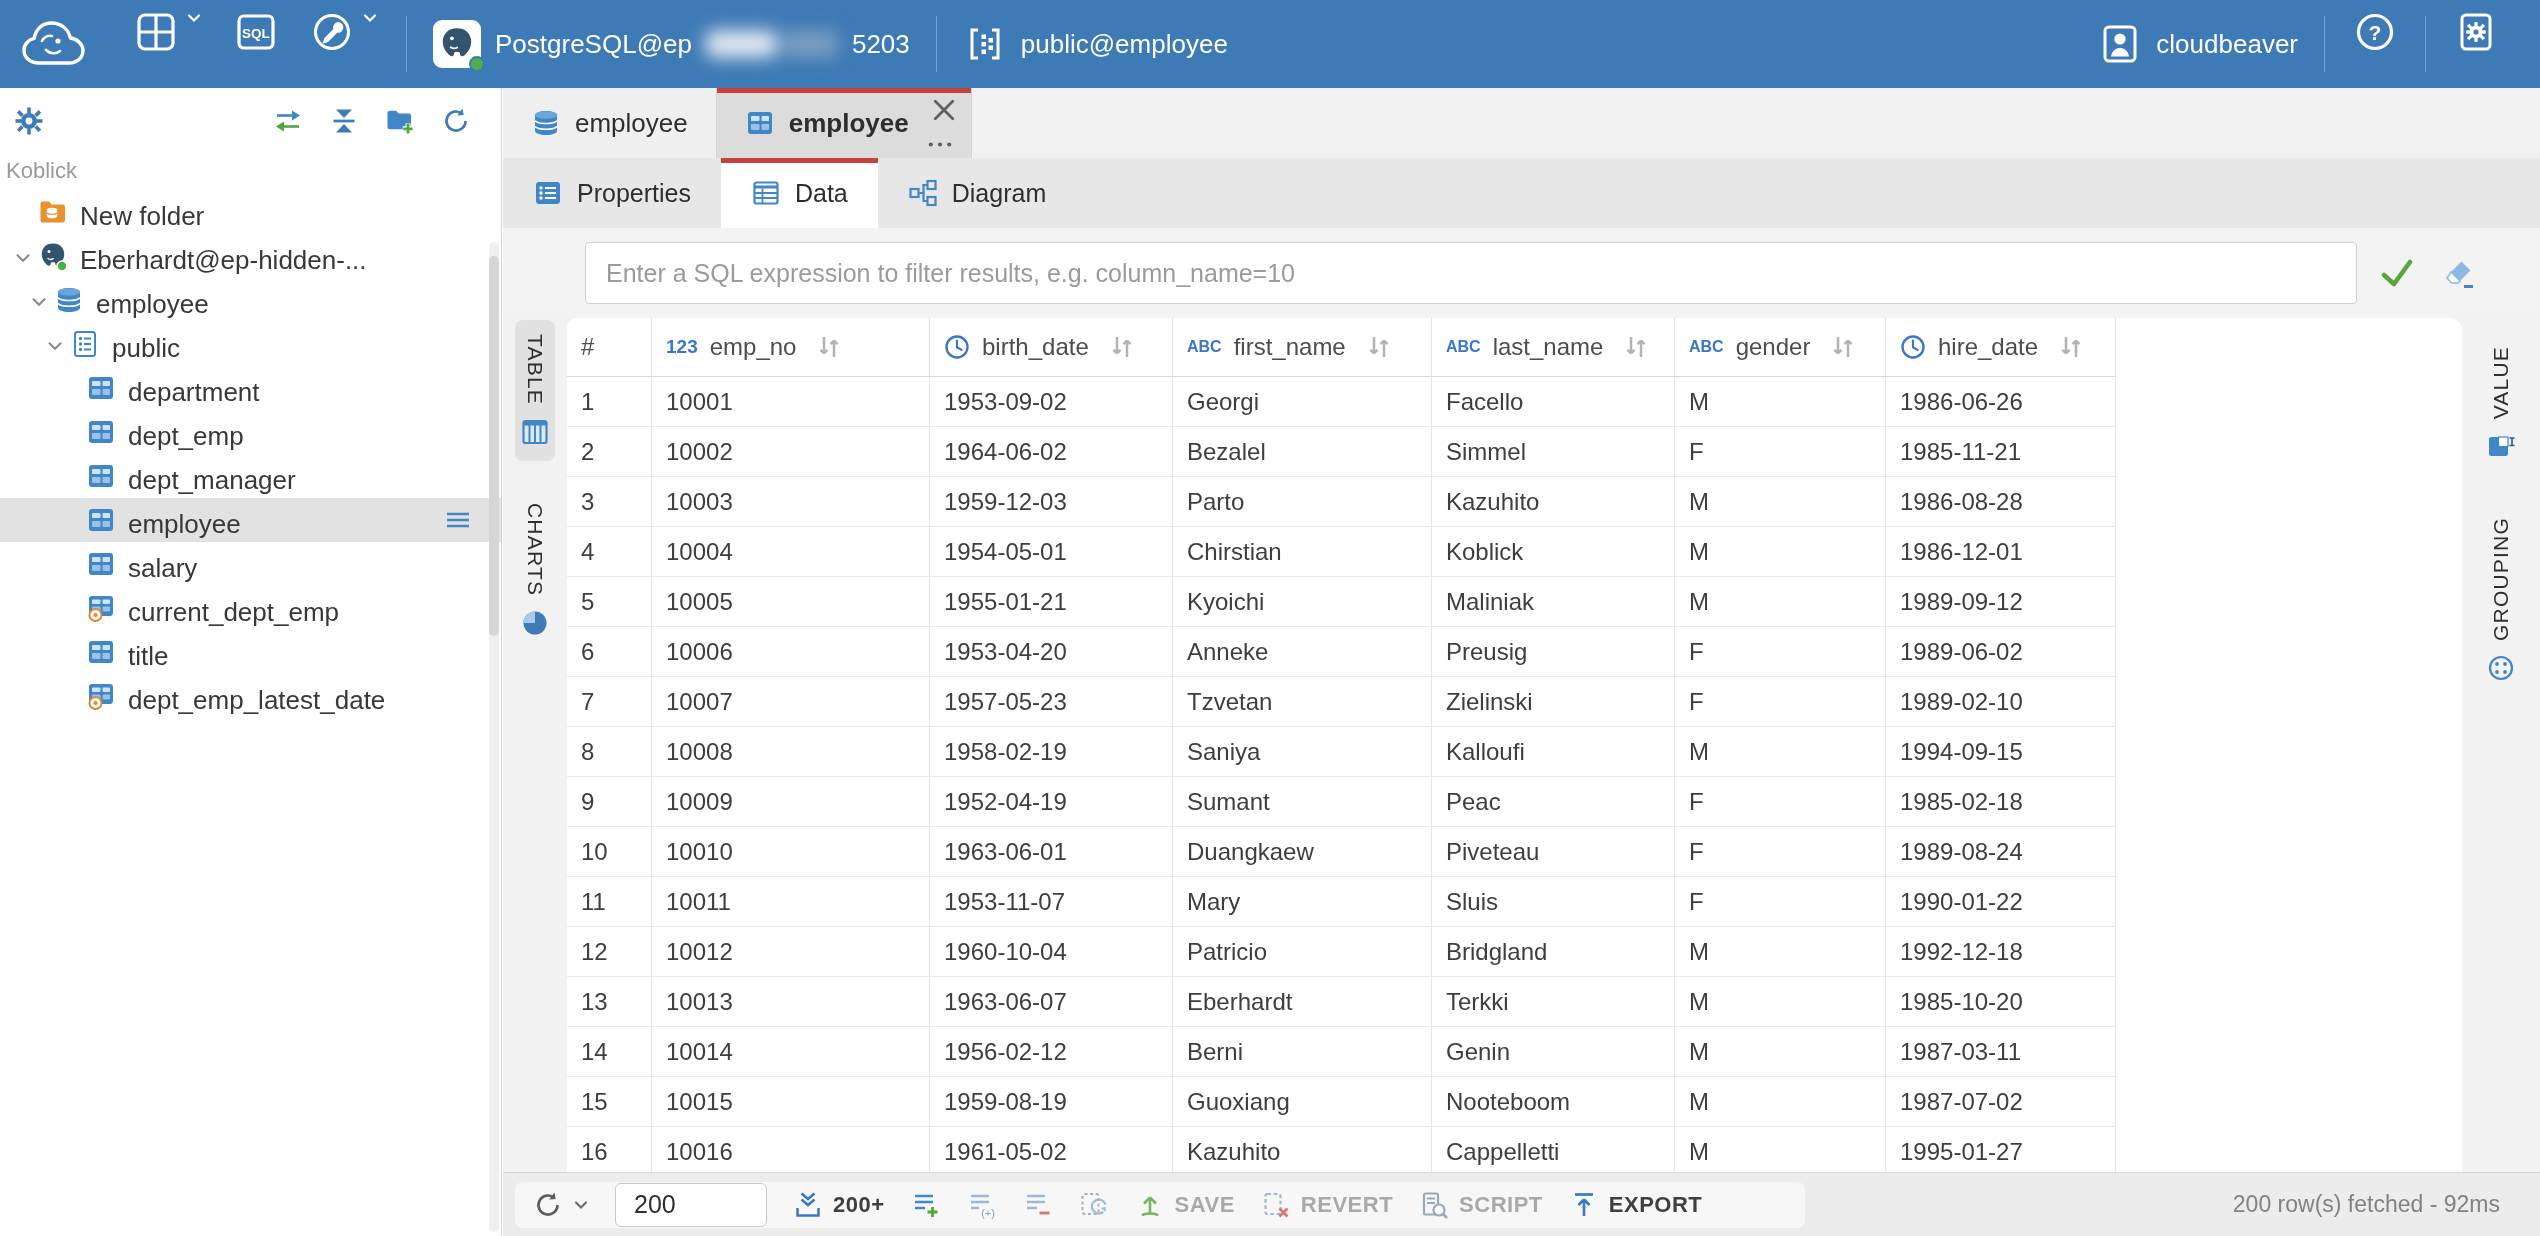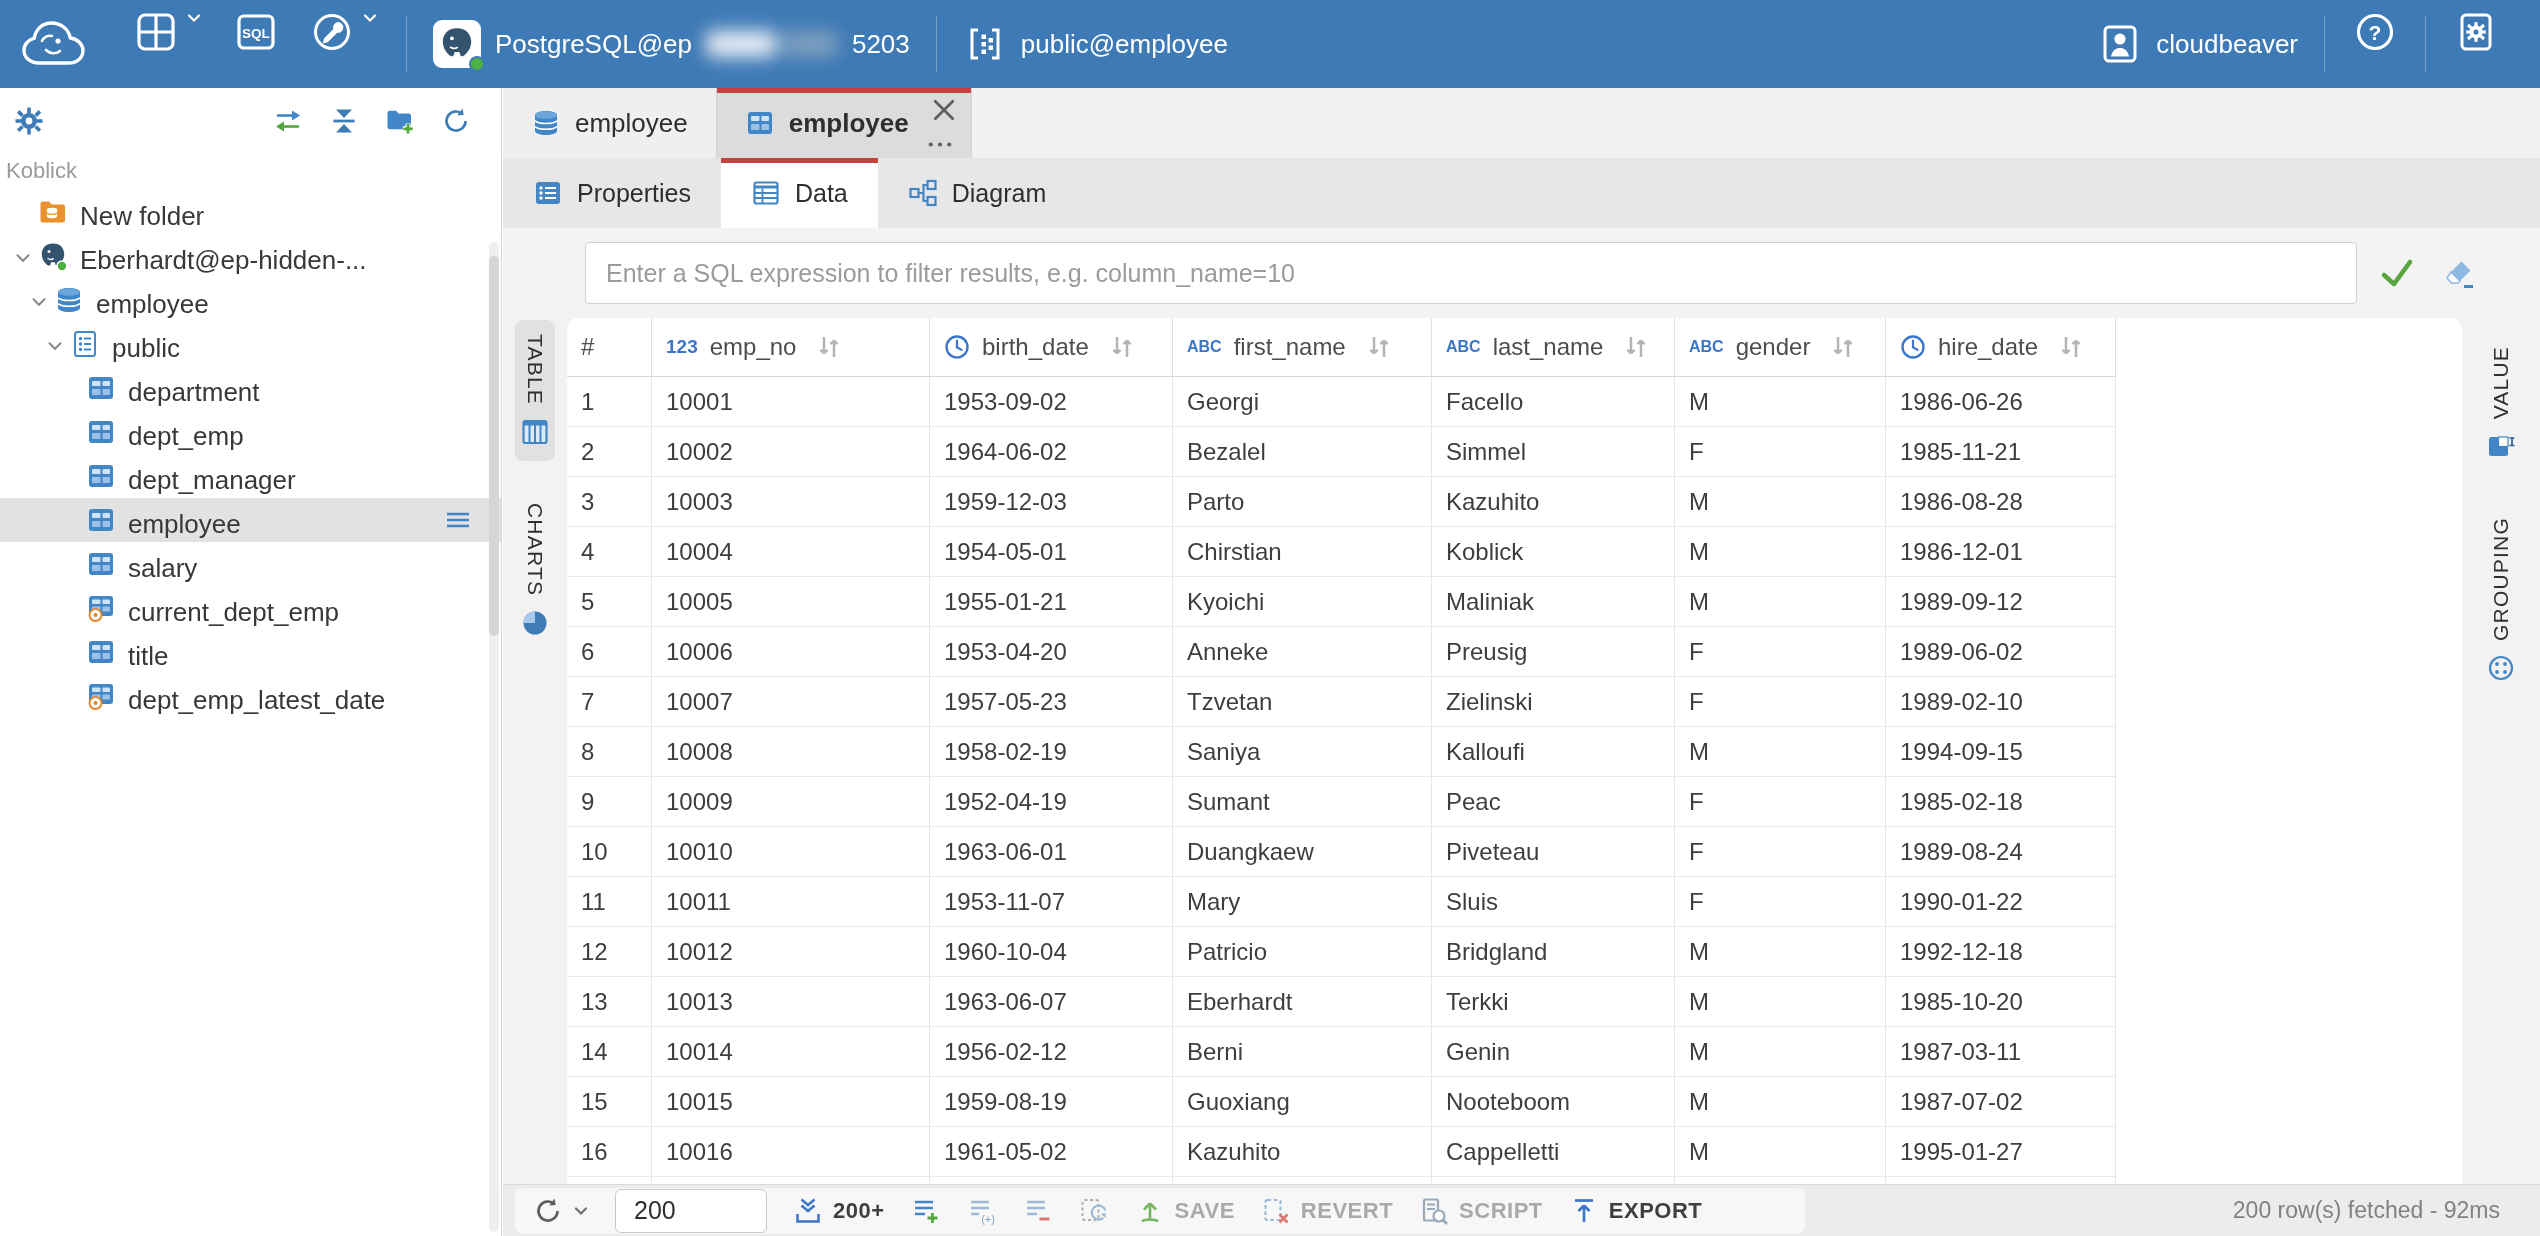--- a/index.html
+++ b/index.html
@@ -80,21 +80,21 @@
   .tbadge { color:#3C76C8; font-weight:bold; flex:none; }
   .tbadge.num { font-size:19px; }
   .tbadge.txt { font-size:16px; }
   .sort { width:30px; height:30px; margin-left:6px; }
   .grid-row { display:flex; height:50px; }
   .cell { display:flex; align-items:center; padding-left:14px; border-right:1px solid #e5e5e5; border-bottom:1px solid #e9e9e9; font-size:24px; color:#3e3e3e; white-space:nowrap; overflow:hidden; }
   .grid-sliver { display:flex; height:7px; overflow:hidden; }
   .grid-sliver .cell { border-bottom:none; height:7px; }
 
   
-  .footer { position:absolute; left:0; bottom:0; width:100%; height:52px; background:#ececec; border-top:1px solid #d9d9d9; display:flex; align-items:center; }
+  .footer { position:absolute; left:0; bottom:0; width:100%; height:64px; background:#ececec; border-top:1px solid #d9d9d9; display:flex; align-items:center; }
   .footer-panel { margin-left:12px; width:1290px; height:46px; background:#f7f7f7; border-radius:8px; display:flex; align-items:center; padding:0 18px; gap:26px; }
   .fbtn { display:flex; align-items:center; gap:10px; }
   .flabel { font-size:22px; font-weight:bold; letter-spacing:.5px; color:#3f3f3f; }
   .fbtn.disabled .flabel { color:#a9a9a9; }
   .fetch-input { width:152px; height:44px; border:1px solid #c8c8c8; border-radius:6px; background:#fff; font-family:"Liberation Sans",sans-serif; font-size:25px; color:#2f2f2f; padding-left:18px; outline:none; }
   .status { margin-left:auto; padding-right:40px; font-size:23px; color:#828282; }
 </style>
 </head>
 <body>
 

